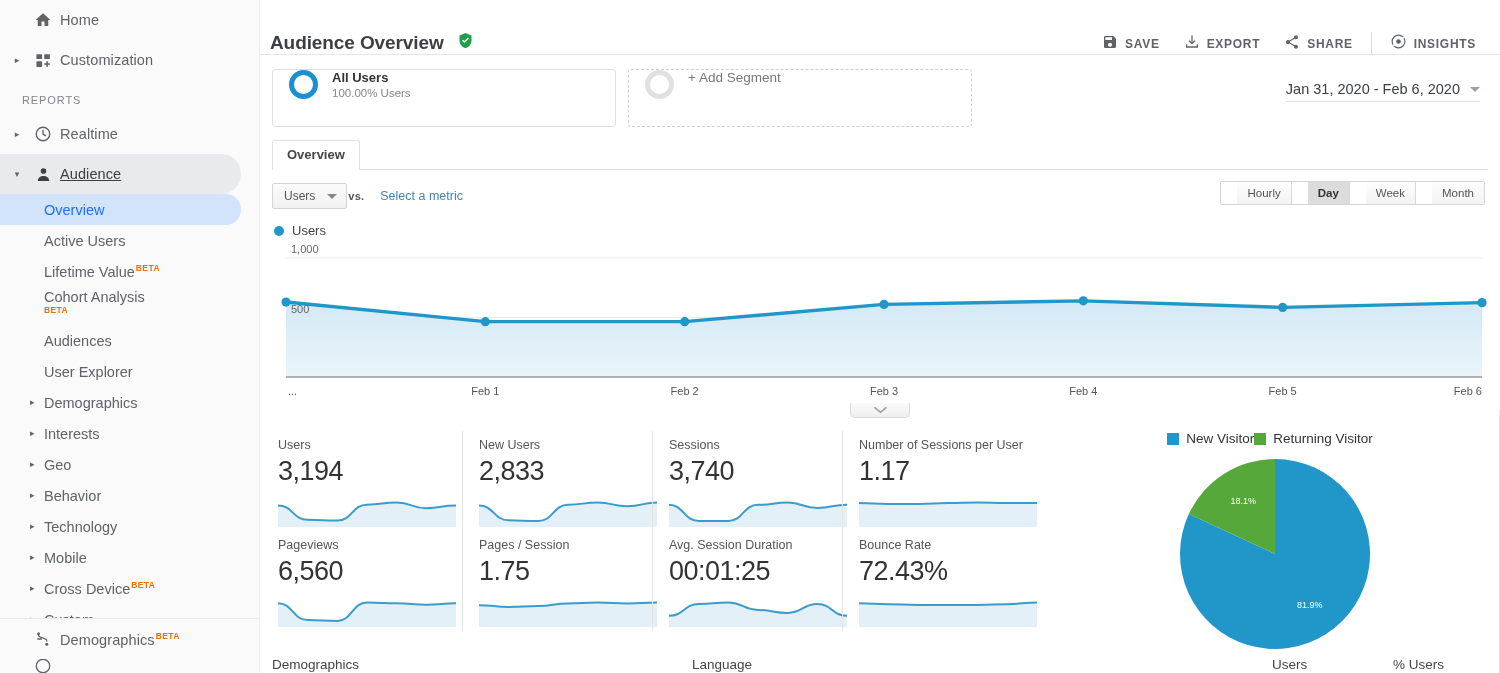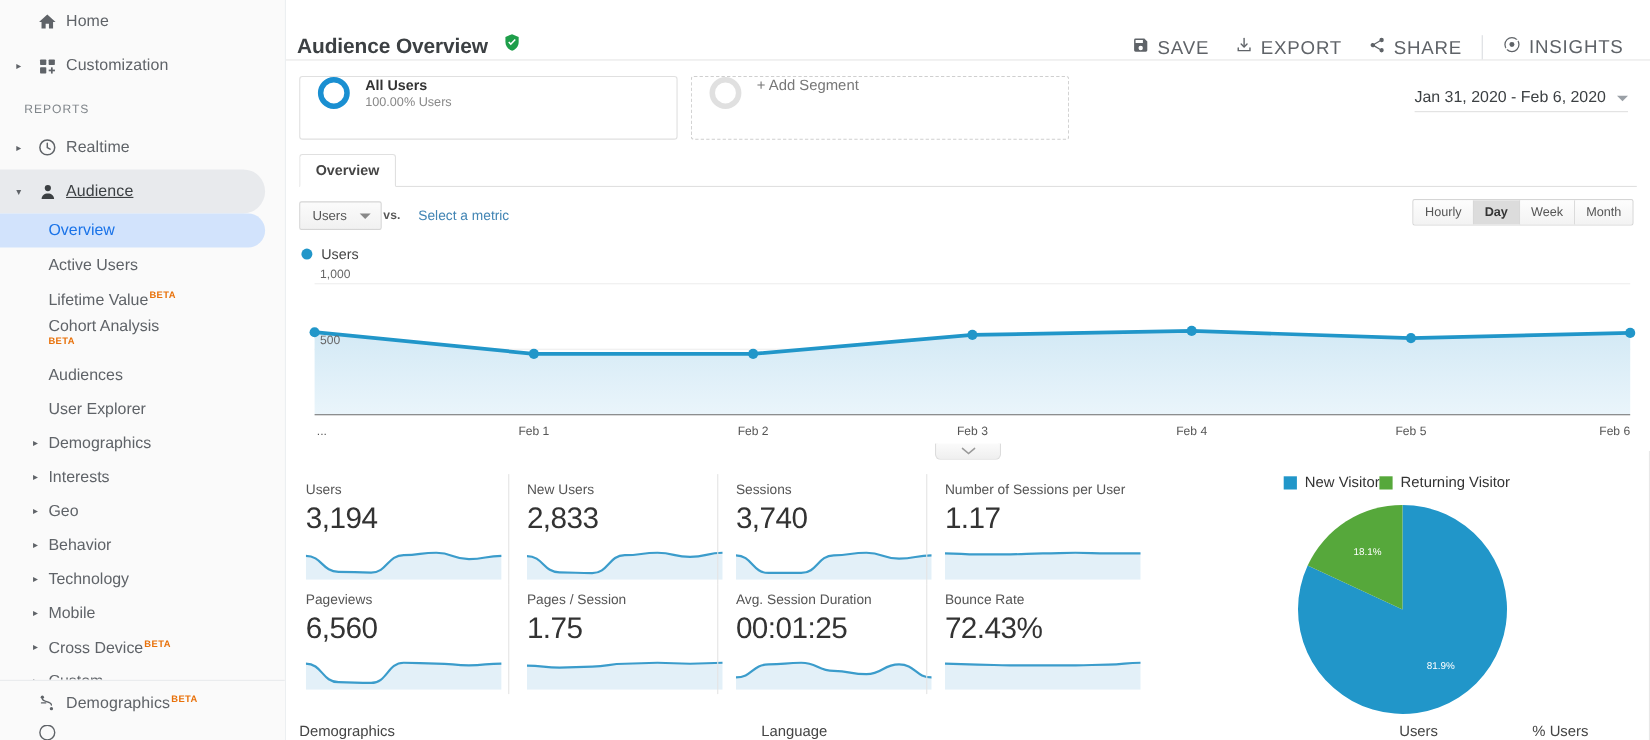--- a/index.html
+++ b/index.html
@@ -103,21 +103,21 @@
   .shield {
     display: inline-block; vertical-align: middle;
     margin-left: 8px; margin-top: -2px;
   }
   .topbar-spacer { flex: 1 1 auto; }
   .tb-action {
     display: flex; align-items: center; gap: 7px;
     padding: 0 12px; cursor: pointer; color: #5f6368;
   }
   .tb-action .lbl {
-    font-size: 17px; letter-spacing: .7px; font-weight: 400; color: #5f6368;
+    font-size: 12px; letter-spacing: .7px; font-weight: 700; color: #5f6368;
   }
   .tb-sep { width: 1px; height: 22px; background: #dadce0; margin: 0 6px; }
 
   
   .segbar {
     display: flex; align-items: center;
     padding: 14px 12px 0 12px; gap: 12px;
     position: relative;
   }
   .seg-card {
@@ -174,21 +174,21 @@
   .select-btn .t { font-size: 12px; color: #555; }
   .vs { font-size: 11px; font-weight: 700; color: #555; margin-left: 1px; letter-spacing: .2px; }
   .sel-metric { font-size: 12.5px; color: #4285b4; margin-left: 16px; cursor: pointer; }
   .gran {
     position: absolute; right: 15px; top: 11px;
     display: flex; border: 1px solid #d5d5d5; border-radius: 2px; overflow: hidden;
   }
   .gran div {
     font-size: 11.5px; color: #555; padding: 5px 10px;
     background: linear-gradient(#fdfdfd,#f3f3f3);
-    border-right: 1px solid #d8d8d8; cursor: pointer;
+    border-right: 1px solid #d8d8d8; cursor: pointer; margin-left: 16px;
   }
   .gran div:last-child { border-right: 0; }
   .gran div.on { background: #dcdcdc; font-weight: 700; color: #333; }
 
   
   .legend-users {
     display: flex; align-items: center; gap: 8px;
     padding: 14px 0 0 14px;
   }
   .legend-dot { width: 10px; height: 10px; border-radius: 50%; background: #2196c9; }

